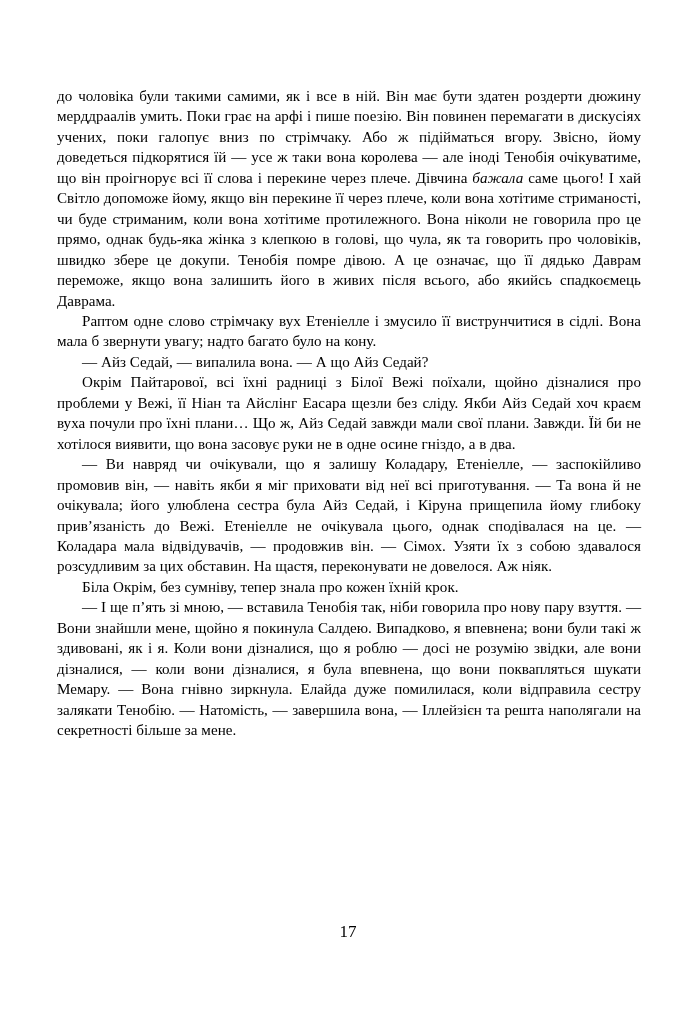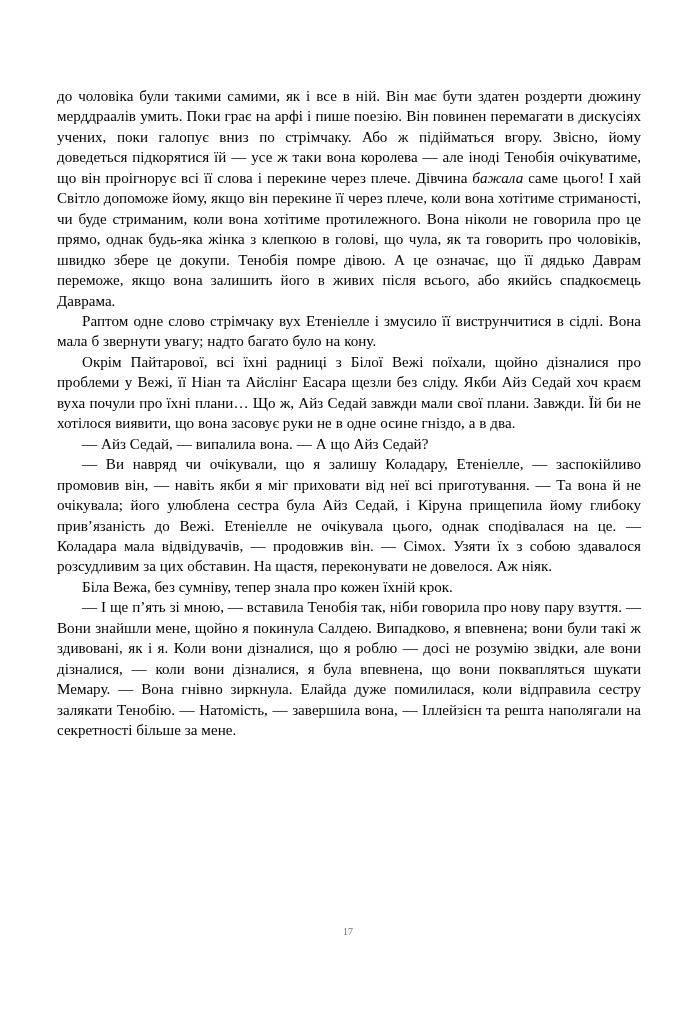--- a/index.html
+++ b/index.html
@@ -47,46 +47,46 @@
   }
   p.para i, p.para em {
     font-style: italic;
   }
   .folio {
     position: absolute;
     left: 0;
     top: 923px;
     width: 696px;
     text-align: center;
-    font-size: 10px;
+    font-size: 17px;
     line-height: 18px;
     font-family: "Liberation Serif", "DejaVu Serif", serif;
-    color: #737373;
+    color: #000000;
   }
 </style>
 </head>
 <body>
 
 <div class="page">
 
   <div class="text-block">
 
     <p class="para no-indent"><span>до чоловіка були такими самими, як і все в ній. Він має бути здатен роздерти дюжину мерддраалів умить. Поки грає на арфі і пише поезію. Він повинен перемагати в дискусіях учених, поки галопує вниз по стрімчаку. Або ж підійматься вгору. Звісно, йому доведеться підкорятися їй — усе ж таки вона королева — але іноді Тенобія очікуватиме, що він проігнорує всі її слова і перекине через плече. Дівчина </span><i>бажала</i><span> саме цього! І хай Світло допоможе йому, якщо він перекине її через плече, коли вона хотітиме стриманості, чи буде стриманим, коли вона хотітиме протилежного. Вона ніколи не говорила про це прямо, однак будь-яка жінка з клепкою в голові, що чула, як та говорить про чоловіків, швидко збере це докупи. Тенобія помре дівою. А це означає, що її дядько Даврам переможе, якщо вона залишить його в живих після всього, або якийсь спадкоємець Даврама.</span></p>
 
     <p class="para">Раптом одне слово стрімчаку вух Етеніелле і змусило її виструнчитися в сідлі. Вона мала б звернути увагу; надто багато було на кону.</p>
 
+    <p class="para">— Айз Седай, — випалила вона. — А що Айз Седай?</p>
+
     <p class="para">Окрім Пайтарової, всі їхні радниці з Білої Вежі поїхали, щойно дізналися про проблеми у Вежі, її Ніан та Айслінг Еасара щезли без сліду. Якби Айз Седай хоч краєм вуха почули про їхні плани… Що ж, Айз Седай завжди мали свої плани. Завжди. Їй би не хотілося виявити, що вона засовує руки не в одне осине гніздо, а в два.</p>
-
-    <p class="para">— Айз Седай, — випалила вона. — А що Айз Седай?</p>
 
 
     <p class="para">— Ви навряд чи очікували, що я залишу Коладару, Етеніелле, — заспокійливо промовив він, — навіть якби я міг приховати від неї всі приготування. — Та вона й не очікувала; його улюблена сестра була Айз Седай, і Кіруна прищепила йому глибоку прив’язаність до Вежі. Етеніелле не очікувала цього, однак сподівалася на це. — Коладара мала відвідувачів, — продовжив він. — Сімох. Узяти їх з собою здавалося розсудливим за цих обставин. На щастя, переконувати не довелося. Аж ніяк.</p>
 
 
-    <p class="para">Біла Вежа, без сумніву, тепер знала про кожен їхній крок.</p>
+    <p class="para">Біла Окрім, без сумніву, тепер знала про кожен їхній крок.</p>
 
     <p class="para">— І ще п’ять зі мною, — вставила Тенобія так, ніби говорила про нову пару взуття. — Вони знайшли мене, щойно я покинула Салдею. Випадково, я впевнена; вони були такі ж здивовані, як і я. Коли вони дізналися, що я роблю — досі не розумію звідки, але вони дізналися, — коли вони дізналися, я була впевнена, що вони поквапляться шукати Мемару. — Вона гнівно зиркнула. Елайда дуже помилилася, коли відправила сестру залякати Тенобію. — Натомість, — завершила вона, — Іллейзієн та решта наполягали на секретності більше за мене.</p>
 
   </div>
 
   <div class="folio">17</div>
 
 </div>
 
 </body></html>

